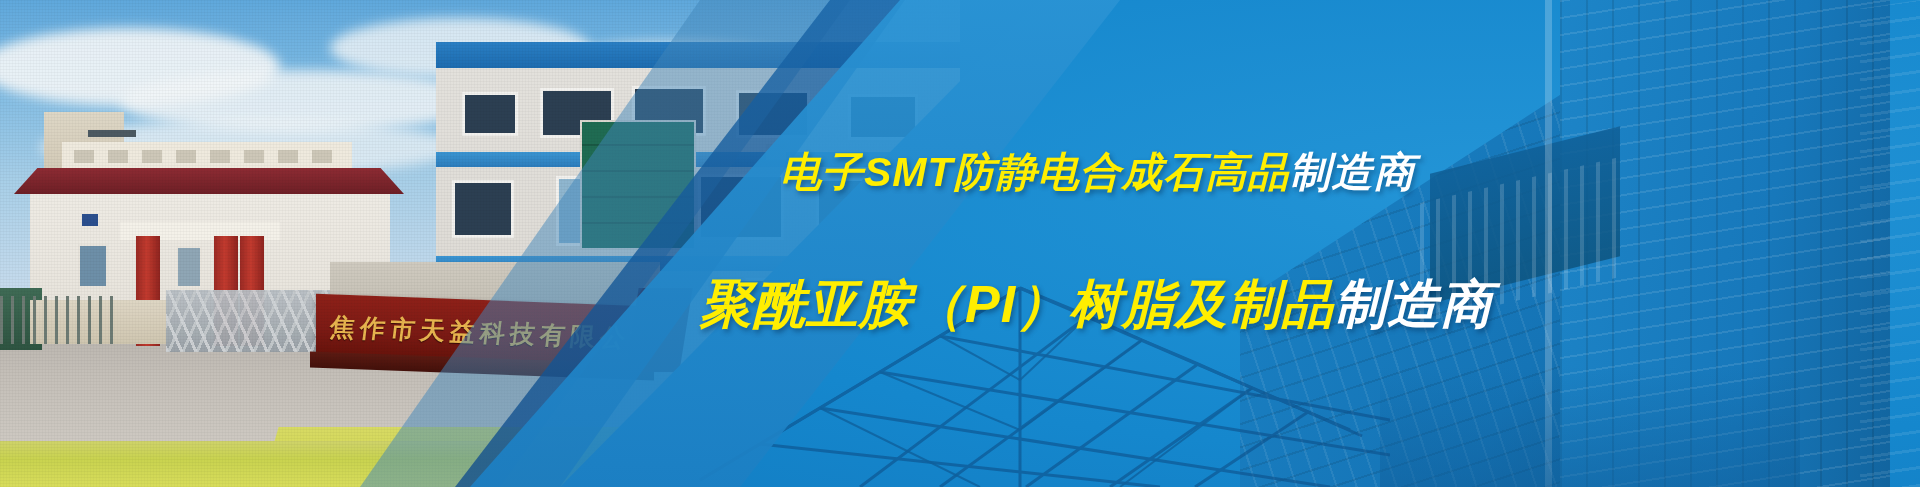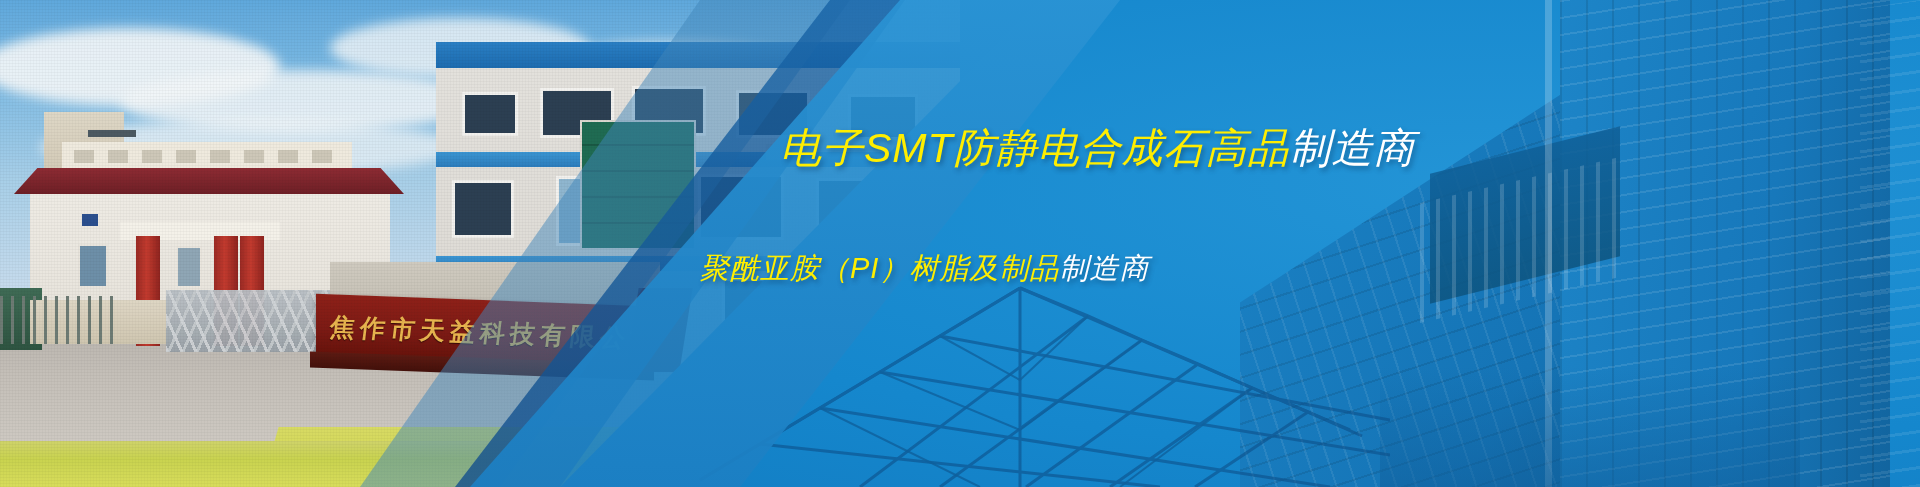--- a/index.html
+++ b/index.html
@@ -246,32 +246,33 @@
   }
 
   
   .copy{
     position:absolute;left:0;top:0;width:1920px;height:487px;
     pointer-events:none;
   }
   .hline{
     position:absolute;
     white-space:nowrap;
-    font-weight:400;
+    font-weight:700;
     font-style:italic;
     letter-spacing:1px;
     text-shadow:2px 3px 5px rgba(0,40,80,.45);
     line-height:1;
+    margin-top:24px;
   }
   .hline em{font-style:italic;}
   .hl-y{color:#ffee00;}
   .hl-w{color:#ffffff;}
   #line1{left:780px;top:128px;font-size:41px;}
   #line2{left:745px;top:192px;font-size:41px;}
-  #line3{left:700px;top:254px;font-size:29px;}
+  #line3{left:700px;top:254px;font-size:52px;}
 </style>
 </head>
 <body>
 
 <div id="banner">
 
   <div class="photo">
     <div class="sky">
       <span class="cloud c1"></span>
       <span class="cloud c2"></span>

